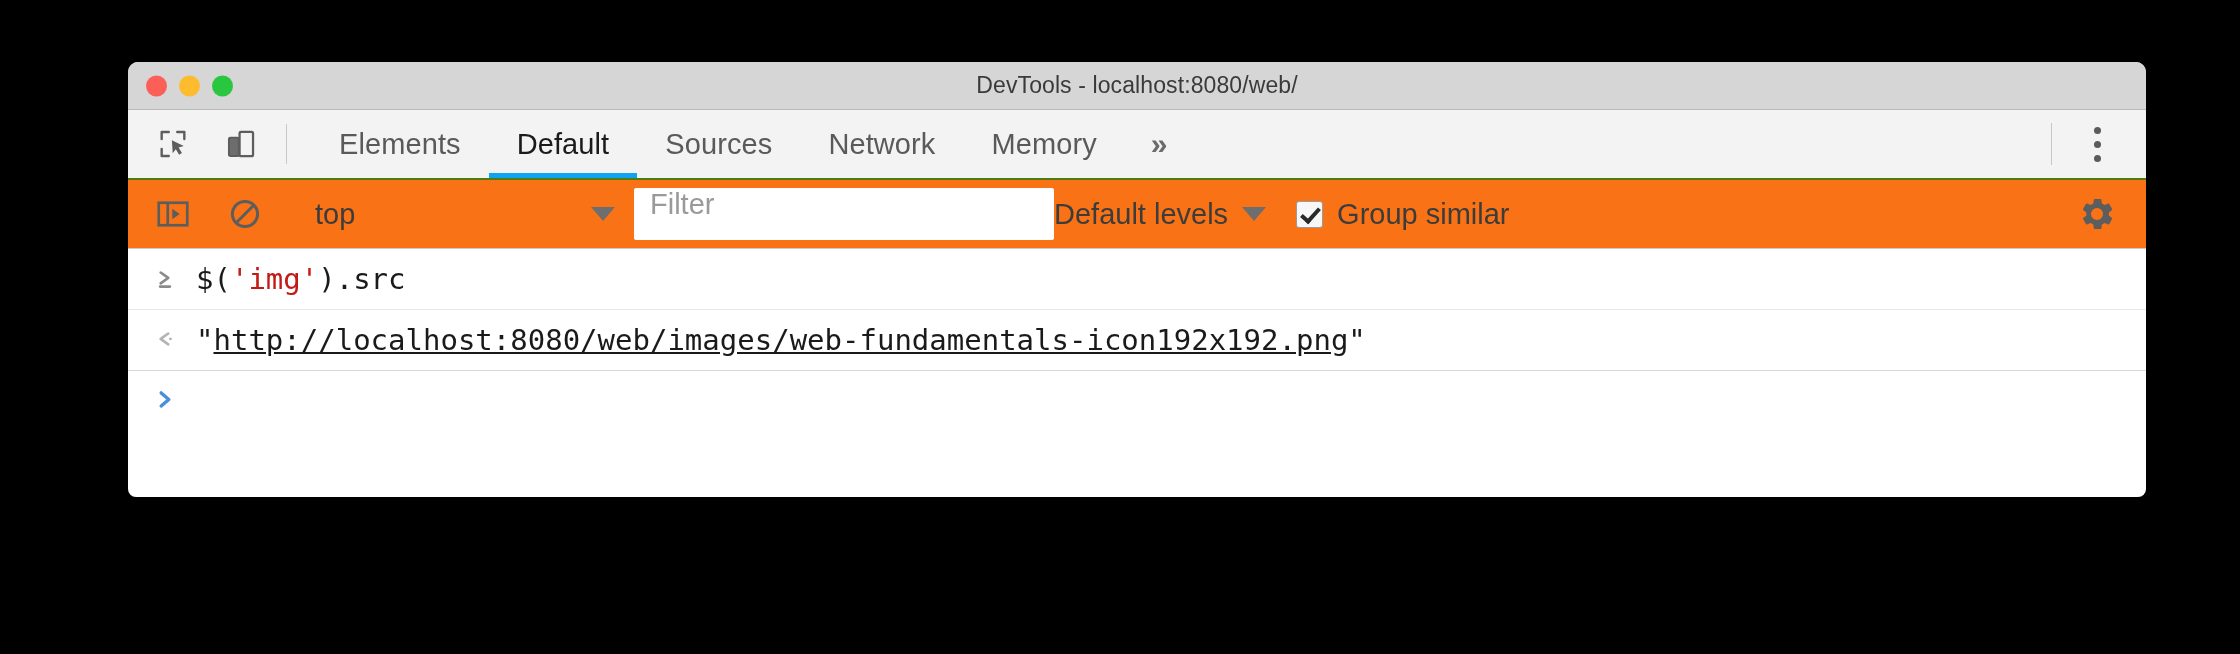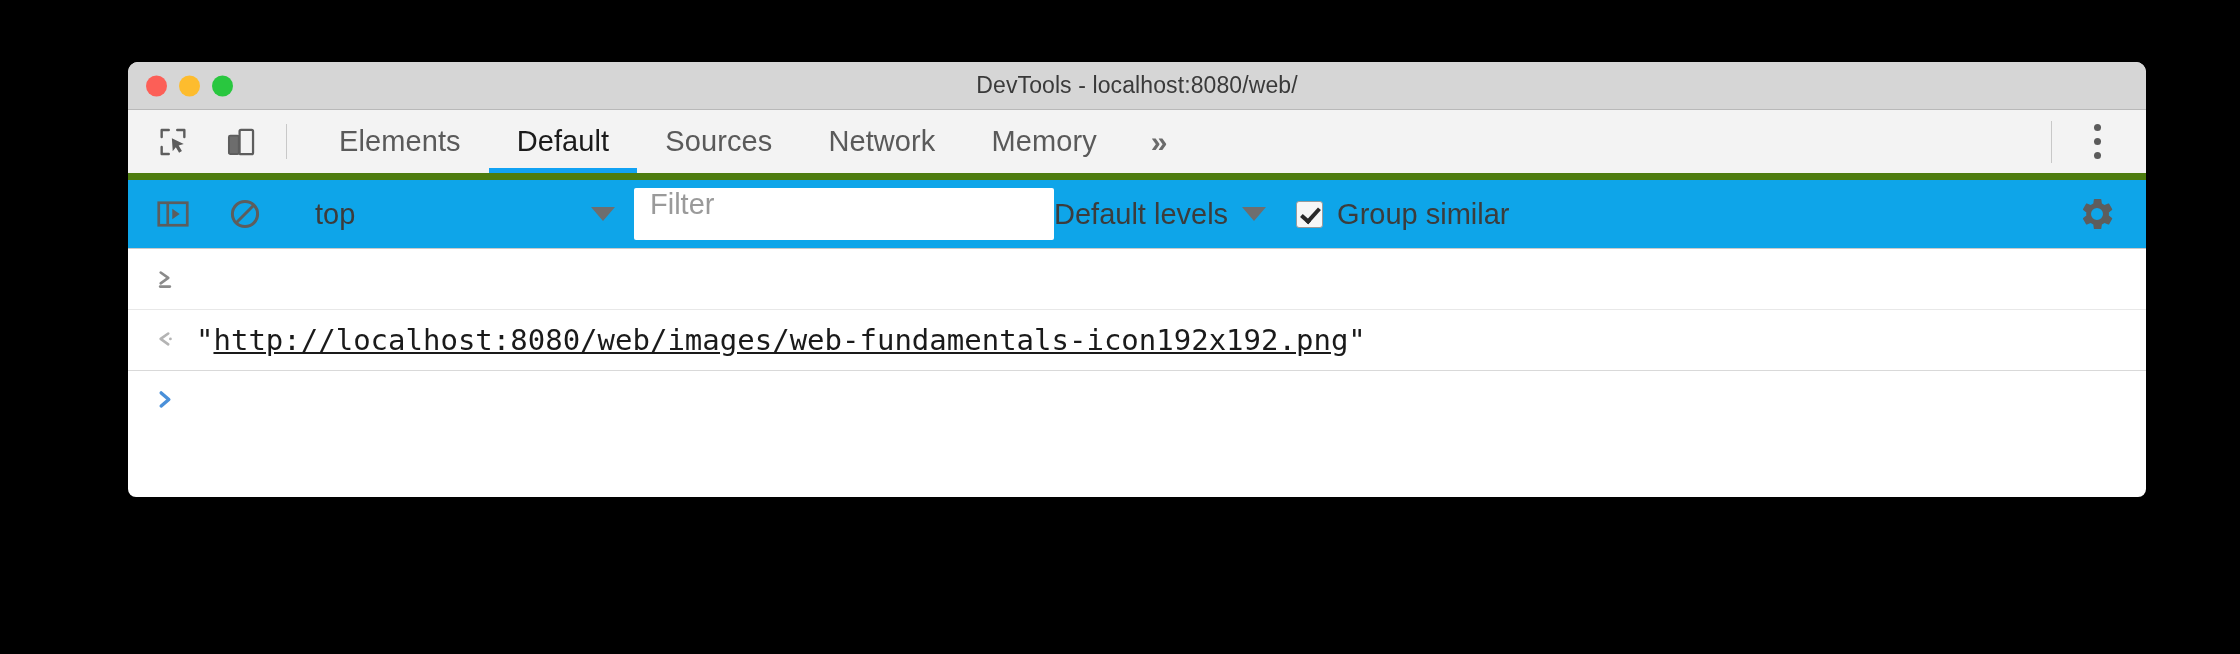--- a/index.html
+++ b/index.html
@@ -60,21 +60,21 @@
     color: #3a3a3a;
     letter-spacing: 0.1px;
     white-space: nowrap;
   }
 
   
   .tabbar {
     position: relative;
     height: 70px;
     background: #f3f3f3;
-    border-bottom: 7px solid #4d7c0f;
+    border-bottom: 2px solid #4d7c0f;
     display: flex;
     align-items: stretch;
     padding-left: 22px;
     box-sizing: border-box;
   }
   .toolicons {
     display: flex;
     align-items: center;
     gap: 22px;
     padding-right: 22px;
@@ -144,21 +144,21 @@
     width: 7px;
     height: 7px;
     border-radius: 50%;
     background: #5b5b5b;
     display: block;
   }
 
   
   .console-toolbar {
     height: 69px;
-    background: #0ea5e9;
+    background: #f97316;
     border-bottom: 1px solid #cacaca;
     display: flex;
     align-items: center;
     padding: 0 22px;
     box-sizing: border-box;
     gap: 0;
   }
   .ct-icons {
     display: flex;
     align-items: center;
@@ -393,20 +393,21 @@
 
   <div class="console-body">
 
     <div class="msg input">
       <span class="gutter">
         <svg width="26" height="26" viewBox="0 0 24 24" aria-hidden="true">
           <path d="M8 6l7 5-7 5" fill="none" stroke="#8b8b8b" stroke-width="2.4" stroke-linecap="round" stroke-linejoin="round"></path>
           <line x1="7.5" y1="19" x2="16.5" y2="19" stroke="#8b8b8b" stroke-width="2.4" stroke-linecap="round"></line>
         </svg>
       </span>
+      <span class="msg-text"><span>$(</span><span class="tok-str">'img'</span><span>).src</span></span>
     </div>
 
     <div class="msg result">
       <span class="gutter">
         <svg width="26" height="26" viewBox="0 0 24 24" aria-hidden="true">
           <path d="M15 6l-7 5 7 5" fill="none" stroke="#b4b4b4" stroke-width="2.4" stroke-linecap="round" stroke-linejoin="round"></path>
           <circle cx="17" cy="11" r="1.3" fill="#b4b4b4"></circle>
         </svg>
       </span>
       <span class="msg-text"><span>"</span><span class="link">http://localhost:8080/web/images/web-fundamentals-icon192x192.png</span><span>"</span></span>

